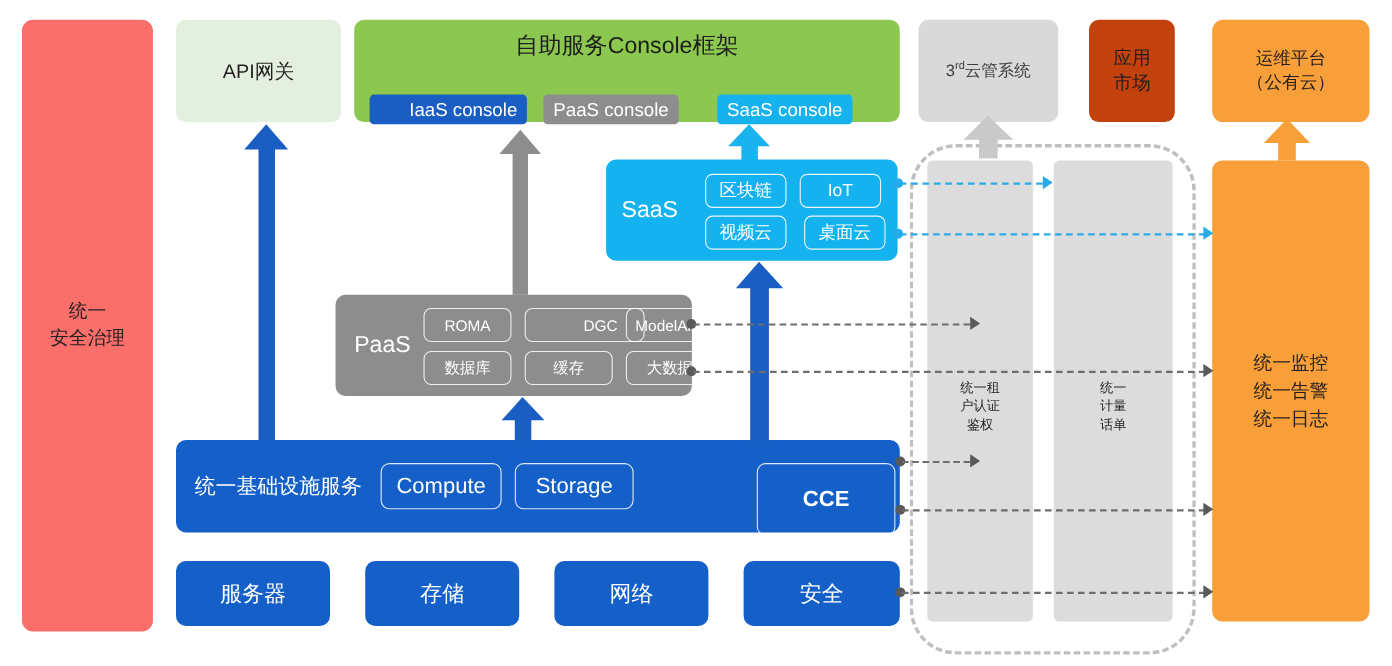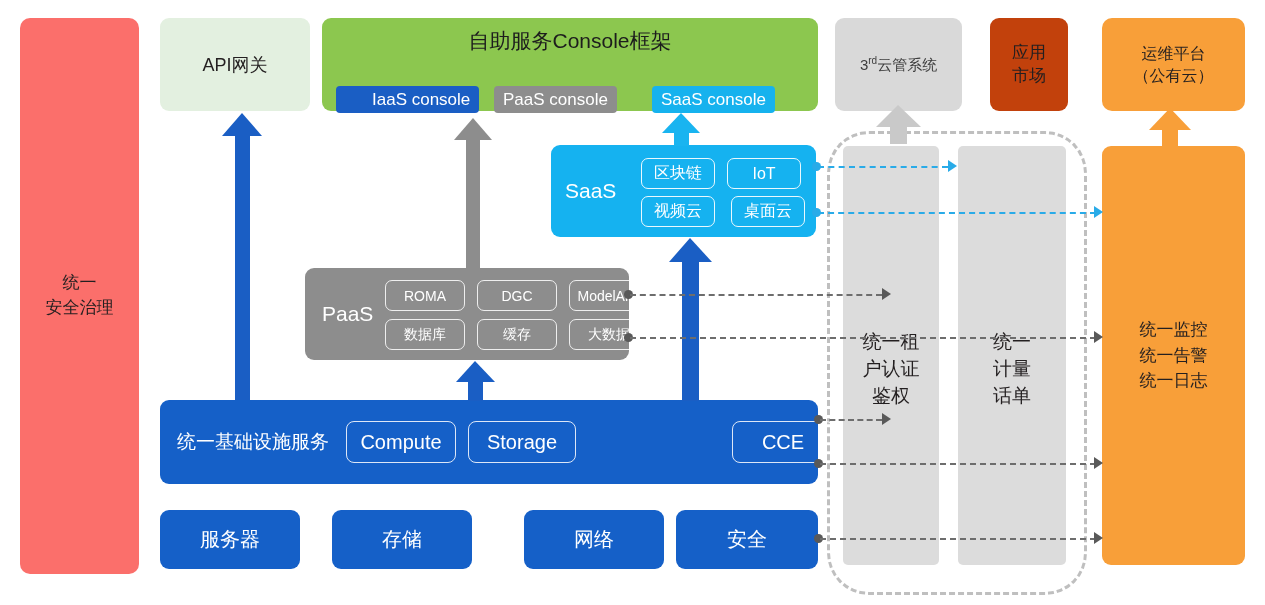--- a/index.html
+++ b/index.html
@@ -105,21 +105,21 @@
     position:absolute;left:17px;top:0;height:100%;
     display:flex;align-items:center;color:#ffffff;font-size:21px;
   }
   .paas-chip{
     position:absolute;height:29px;width:78px;
     display:flex;align-items:center;justify-content:center;
     border:1.6px solid rgba(255,255,255,.85);border-radius:7px;
     color:#ffffff;font-size:14px;
   }
   #paas-c0{left:80px;top:12px;}
-  #paas-c1{left:172px;top:12px;}
+  #paas-c1{left:172px;top:12px;padding-left:29px;}
   #paas-c2{left:264px;top:12px;}
   #paas-c3{left:80px;top:51px;}
   #paas-c4{left:172px;top:51px;}
   #paas-c5{left:264px;top:51px;}
 
   
   #infra-bar{
     left:160px;top:400px;width:658px;height:84px;
     background:#1560c8;border-radius:9px;display:block;
   }
@@ -129,43 +129,43 @@
   }
   .infra-chip{
     position:absolute;top:21px;height:40px;
     display:flex;align-items:center;justify-content:center;
     border:1.6px solid rgba(255,255,255,.85);border-radius:8px;
     color:#ffffff;font-size:20px;padding:0 16px;white-space:nowrap;
   }
   #infra-c0{left:186px;width:108px;padding:0;}
   #infra-c1{left:308px;width:106px;padding:0;}
   #infra-c2{left:428px;width:108px;padding:0;}
-  #infra-c3{left:572px;width:100px;padding:0;}
+  #infra-c3{left:528px;width:100px;padding:12px;font-weight:bold;}
 
   
   .base-box{
     top:510px;height:59px;background:#1560c8;border-radius:9px;
     color:#ffffff;font-size:20px;
   }
   #base-0{left:160px;width:140px;}
   #base-1{left:332px;width:140px;}
-  #base-2{left:524px;width:140px;}
+  #base-2{left:504px;width:140px;}
   #base-3{left:676px;width:142px;}
 
   
   #dash-container{
     left:827px;top:131px;width:260px;height:464px;
     border:3px dashed #bfbfbf;border-radius:42px;
     pointer-events:none;
   }
 
   
   .gcol{
     top:146px;height:419px;background:#dcdcdc;border-radius:5px;
-    color:#231f20;font-size:19px;line-height:1.42;
+    color:#231f20;font-size:12px;line-height:1.42;
     align-items:center;justify-content:center;
   }
   #gcol-0{left:843px;width:96px;}
   #gcol-1{left:958px;width:108px;}
   .gcol .txt{position:relative;top:14px;}
 
   
   .dline{position:absolute;height:0;border-top:2.4px dashed #6d6d6d;}
   .dline.blue{border-top:2.4px dashed #29abe8;}
   .dot{position:absolute;width:9px;height:9px;border-radius:50%;background:#595959;}

